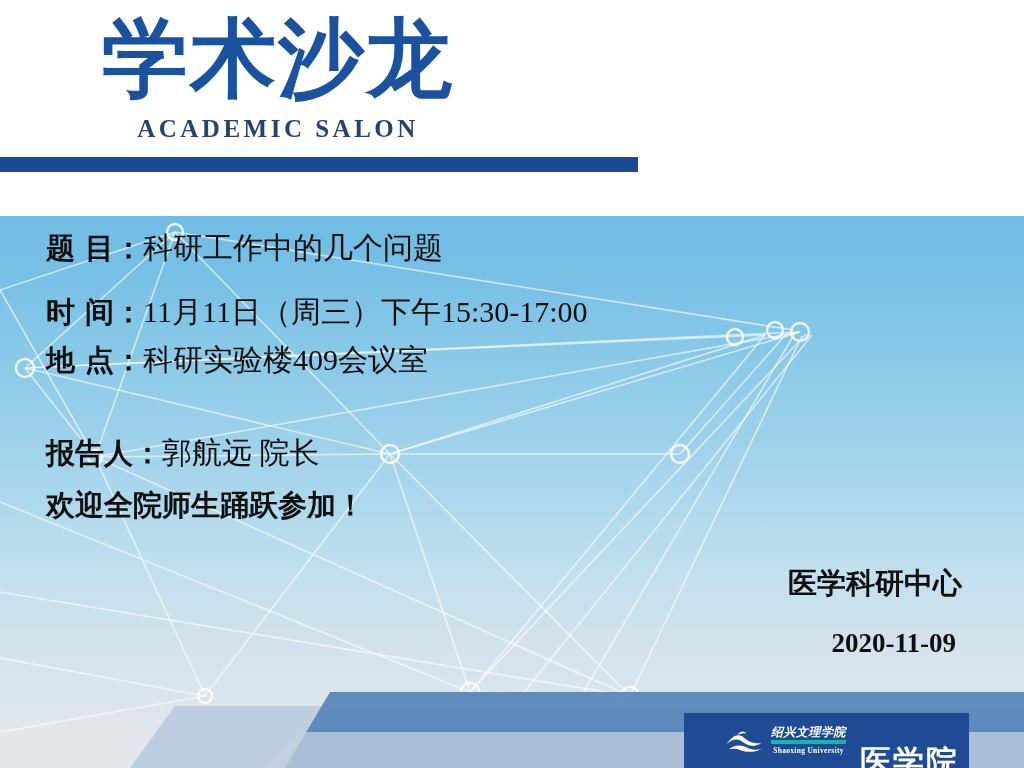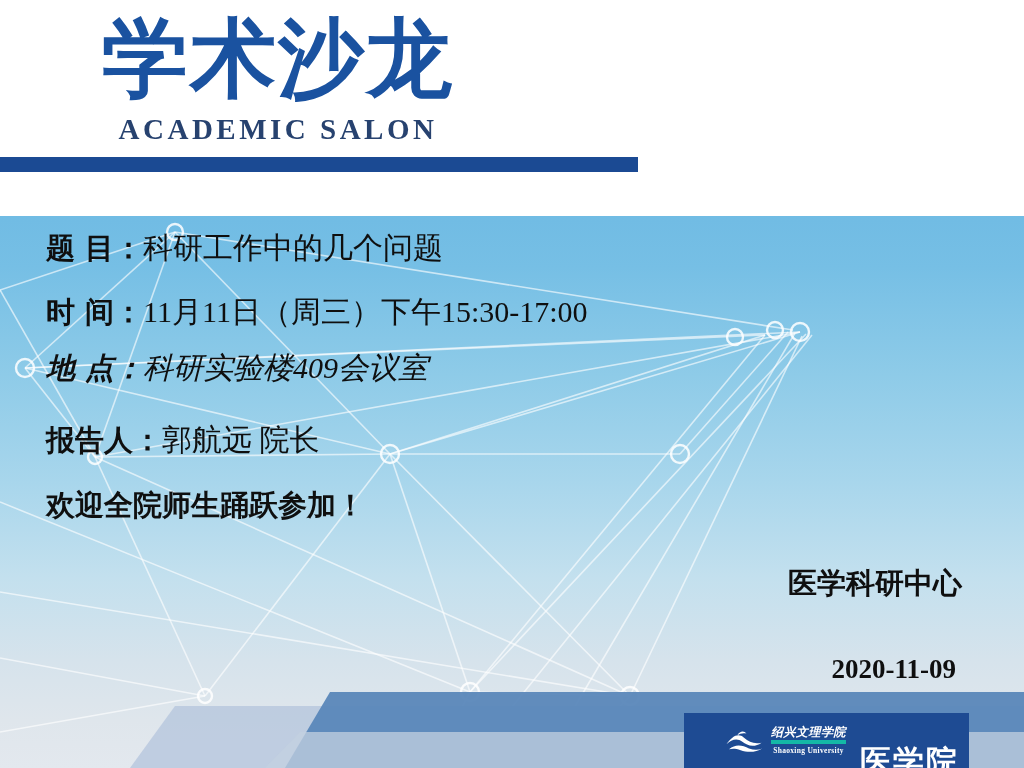--- a/index.html
+++ b/index.html
@@ -40,21 +40,21 @@
     font-family: "DejaVu Sans", "Liberation Sans", sans-serif;
     font-size: 86px;
     line-height: 104px;
     font-weight: 700;
     color: #1a52a0;
     letter-spacing: 2px;
     white-space: nowrap;
   }
   #brand-en {
     font-family: "Liberation Serif", "DejaVu Serif", serif;
-    font-size: 29px;
+    font-size: 25px;
     line-height: 34px;
     font-weight: 700;
     color: #27426f;
     letter-spacing: 3.5px;
     white-space: nowrap;
     margin-top: 2px;
   }
   #header-rule {
     position: absolute;
     left: 0;
@@ -117,22 +117,22 @@
     font-weight: 700;
     font-size: 29px;
   }
   .val {
     font-family: "Liberation Serif", "DejaVu Serif", serif;
     font-weight: 400;
     font-size: 30px;
   }
   #line-title   { top: 56px; }
   #line-time    { top: 120px; }
-  #line-place   { top: 176px; font-style: italic; }
-  #line-speaker { top: 248px; }
+  #line-place   { top: 168px; }
+  #line-speaker { top: 261px; }
   #line-welcome {
     top: 314px;
     font-family: "DejaVu Sans", "Liberation Sans", sans-serif;
     font-weight: 700;
     font-size: 29px;
   }
 
   #signature {
     position: absolute;
     right: 62px;
@@ -145,21 +145,21 @@
     font-weight: 700;
     font-size: 29px;
     line-height: 38px;
     white-space: nowrap;
   }
   #sig-date {
     font-family: "Liberation Serif", "DejaVu Serif", serif;
     font-weight: 700;
     font-size: 27px;
     line-height: 34px;
-    margin-top: 50px;
+    margin-top: 24px;
     margin-right: 6px;
     white-space: nowrap;
   }
 
   
   #footer-bar {
     position: absolute;
     left: 684px;
     top: 713px;
     width: 285px;

